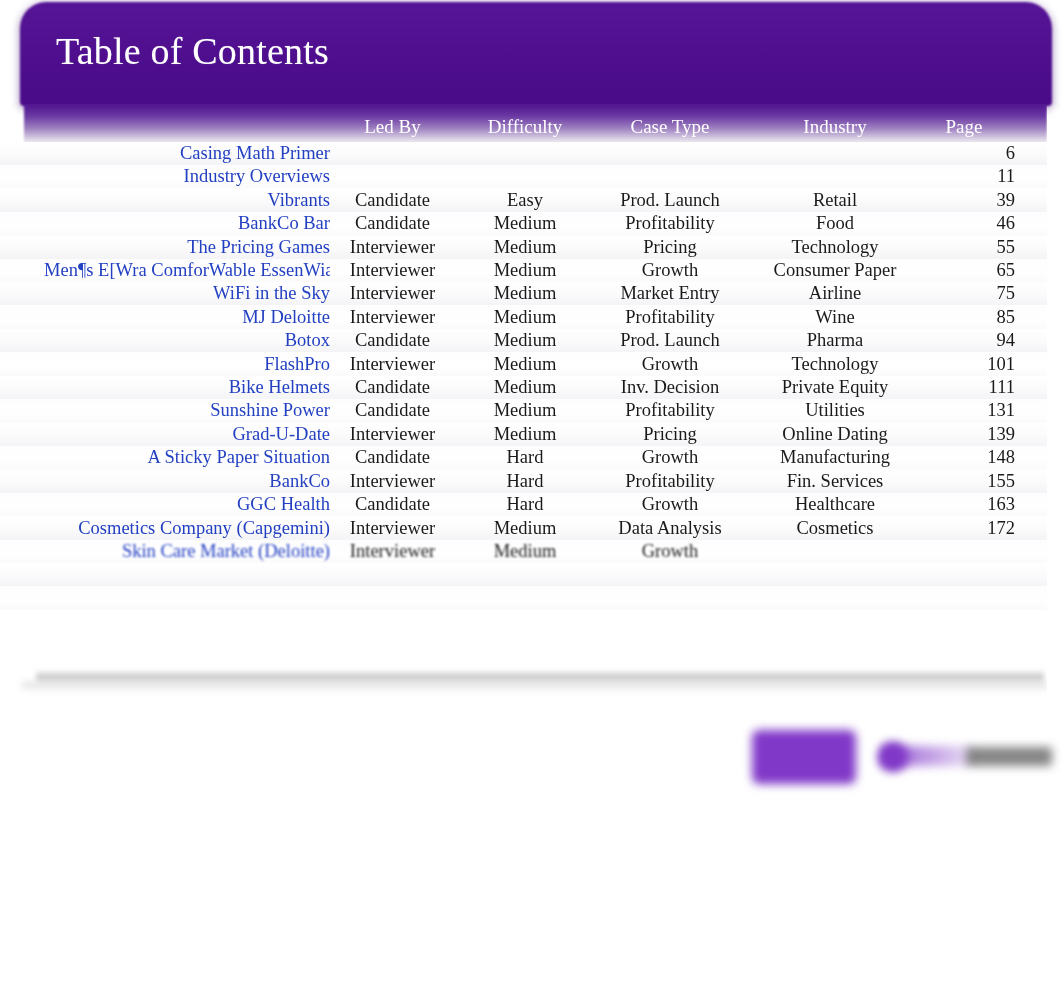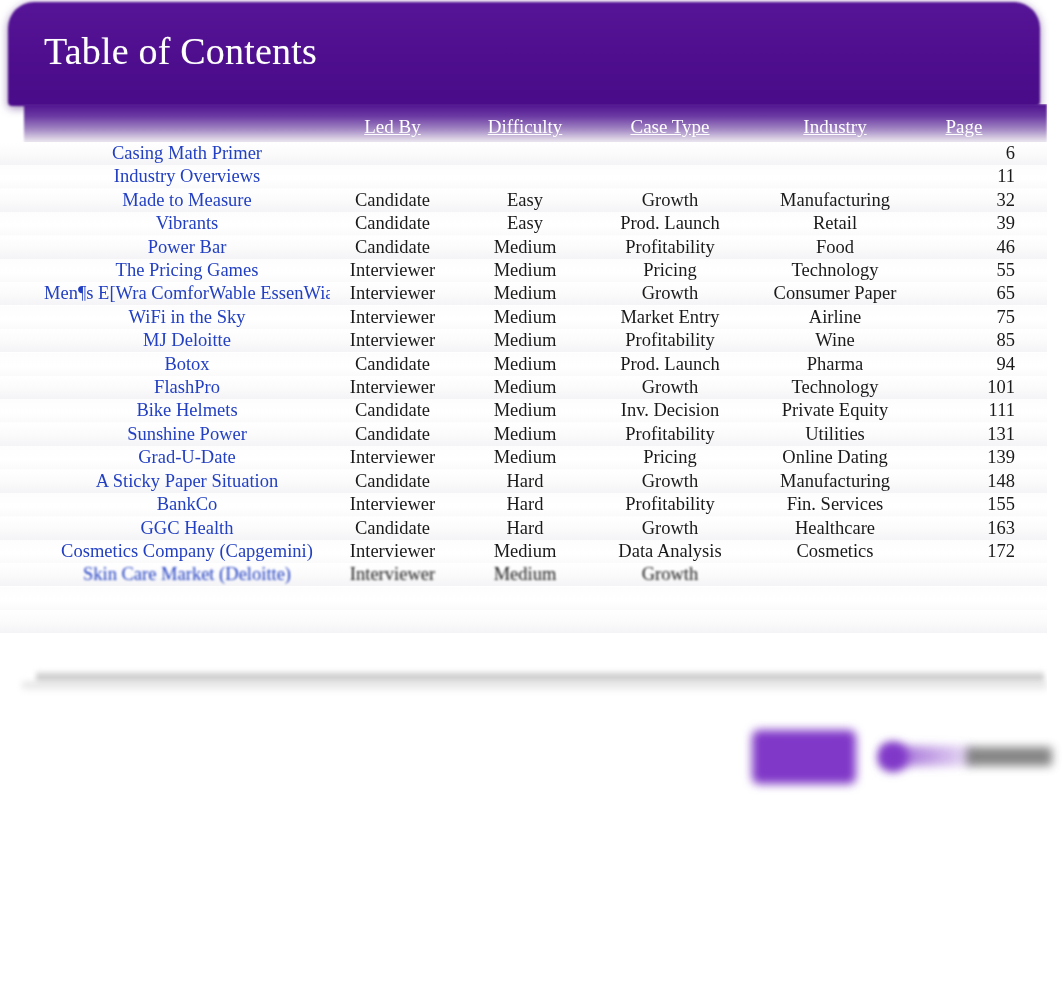--- a/index.html
+++ b/index.html
@@ -15,21 +15,21 @@
   #page {
     position: relative;
     width: 1062px;
     height: 982px;
     background: #ffffff;
   }
 
   
   .banner-wrap {
     position: absolute;
-    left: 0px;
+    left: 12px;
     top: 0px;
     width: 1047px;
     height: 112px;
   }
 
   .banner {
     position: absolute;
     left: 8px;
     top: 2px;
     width: 1032px;
@@ -98,42 +98,41 @@
     font-size: 19px;
     font-weight: normal;
     color: #ffffff;
     background: transparent;
     text-align: center;
     vertical-align: bottom;
     padding-bottom: 4px;
     filter: blur(0.6px);
     position: relative;
     z-index: 2;
-    text-decoration: underline;
   }
   thead th.h-name { text-align: left; padding-left: 44px; color: rgba(255,255,255,0.06); }
   thead th.h-page { padding-right: 44px; }
 
   tbody tr { height: 23.4px; }
 
   tbody tr:nth-child(odd)  { background: linear-gradient(180deg,#ffffff 0%, #fbfbfc 50%, #f4f4f6 100%); }
   tbody tr:nth-child(even) { background: linear-gradient(180deg,#fdfdfe 0%, #ffffff 60%, #fafafb 100%); }
 
   tbody td {
     font-size: 18.5px;
     line-height: 23.4px;
     color: #1a1a1a;
     text-align: center;
     white-space: nowrap;
     overflow: hidden;
     padding: 0;
   }
 
   td.t-name {
-    text-align: center;
+    text-align: right;
     padding-left: 44px;
     color: #2340c2;
   }
   td.t-page { text-align: right; padding-right: 32px; }
 
   
   tbody tr.b0 td { filter: blur(0.45px); }
   tbody tr.b1 td { filter: blur(0.55px); }
   tbody tr.b2 td { filter: blur(0.8px); margin-top: 24px; }
   tbody tr.b4 td { filter: blur(4.5px); }
@@ -256,37 +255,29 @@
           </tr>
           <tr class="b0">
             <td class="t-name">Industry Overviews</td>
             <td></td>
             <td></td>
             <td></td>
             <td></td>
             <td class="t-page">11</td>
           </tr>
           <tr class="b0">
-            <td class="t-name">Made to Measure</td>
-            <td>Candidate</td>
-            <td>Easy</td>
-            <td>Growth</td>
-            <td>Manufacturing</td>
-            <td class="t-page">32</td>
-          </tr>
-          <tr class="b0">
             <td class="t-name">Vibrants</td>
             <td>Candidate</td>
             <td>Easy</td>
             <td>Prod. Launch</td>
             <td>Retail</td>
             <td class="t-page">39</td>
           </tr>
           <tr class="b0">
-            <td class="t-name">Power Bar</td>
+            <td class="t-name">BankCo Bar</td>
             <td>Candidate</td>
             <td>Medium</td>
             <td>Profitability</td>
             <td>Food</td>
             <td class="t-page">46</td>
           </tr>
           <tr class="b0">
             <td class="t-name">The Pricing Games</td>
             <td>Interviewer</td>
             <td>Medium</td>

